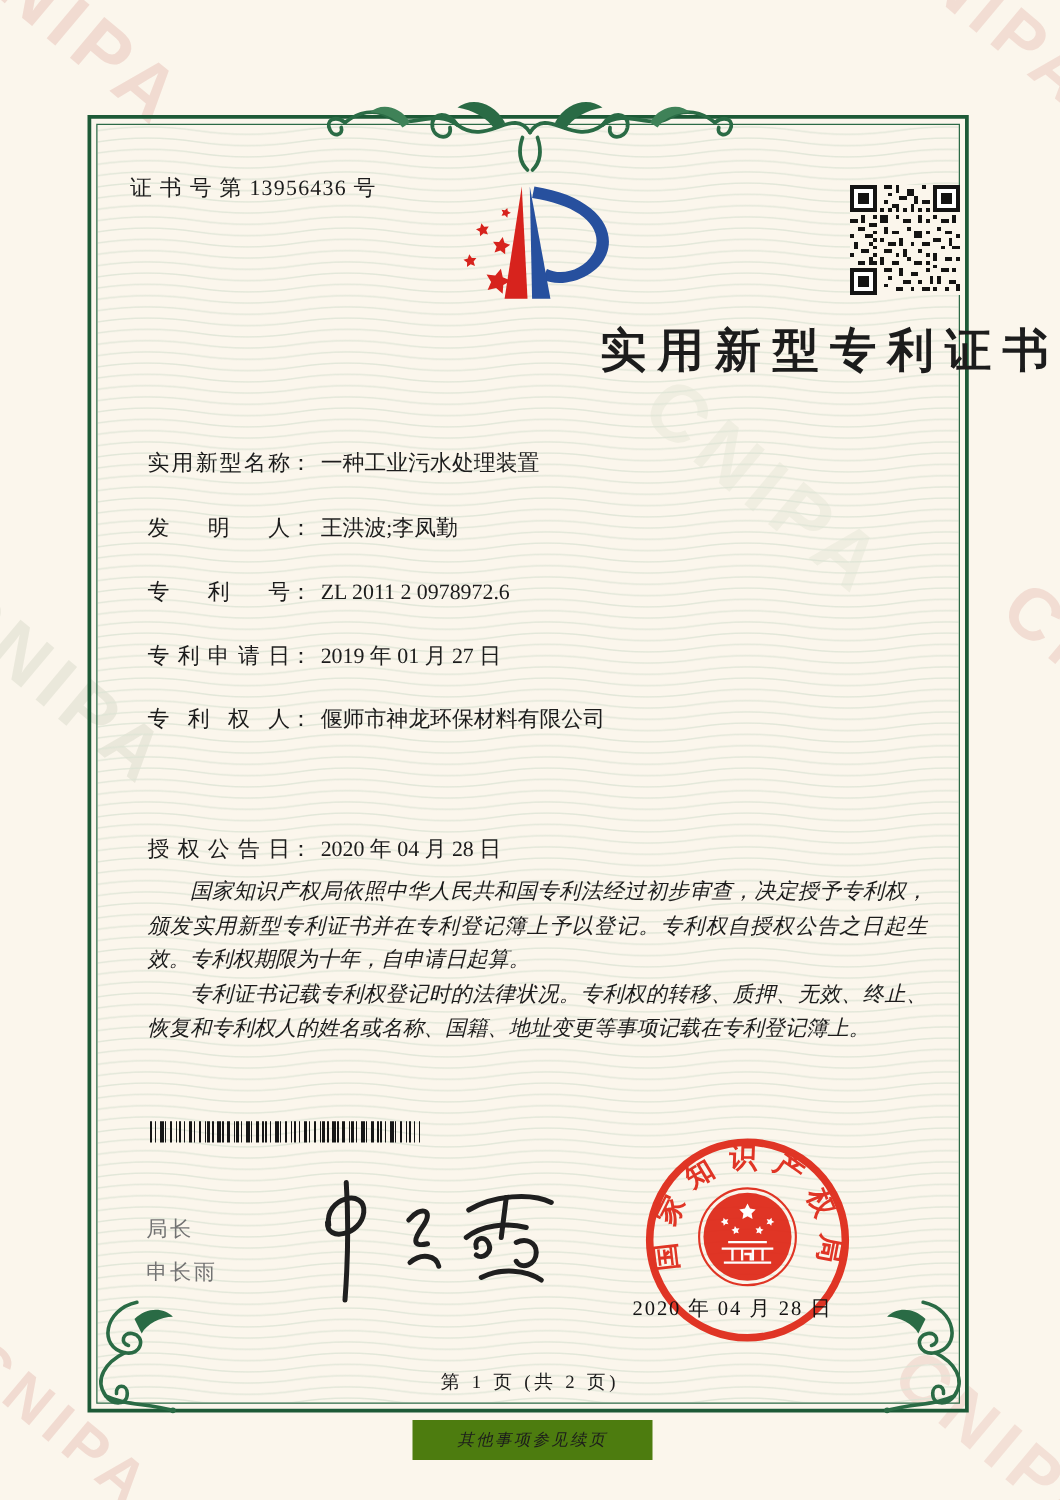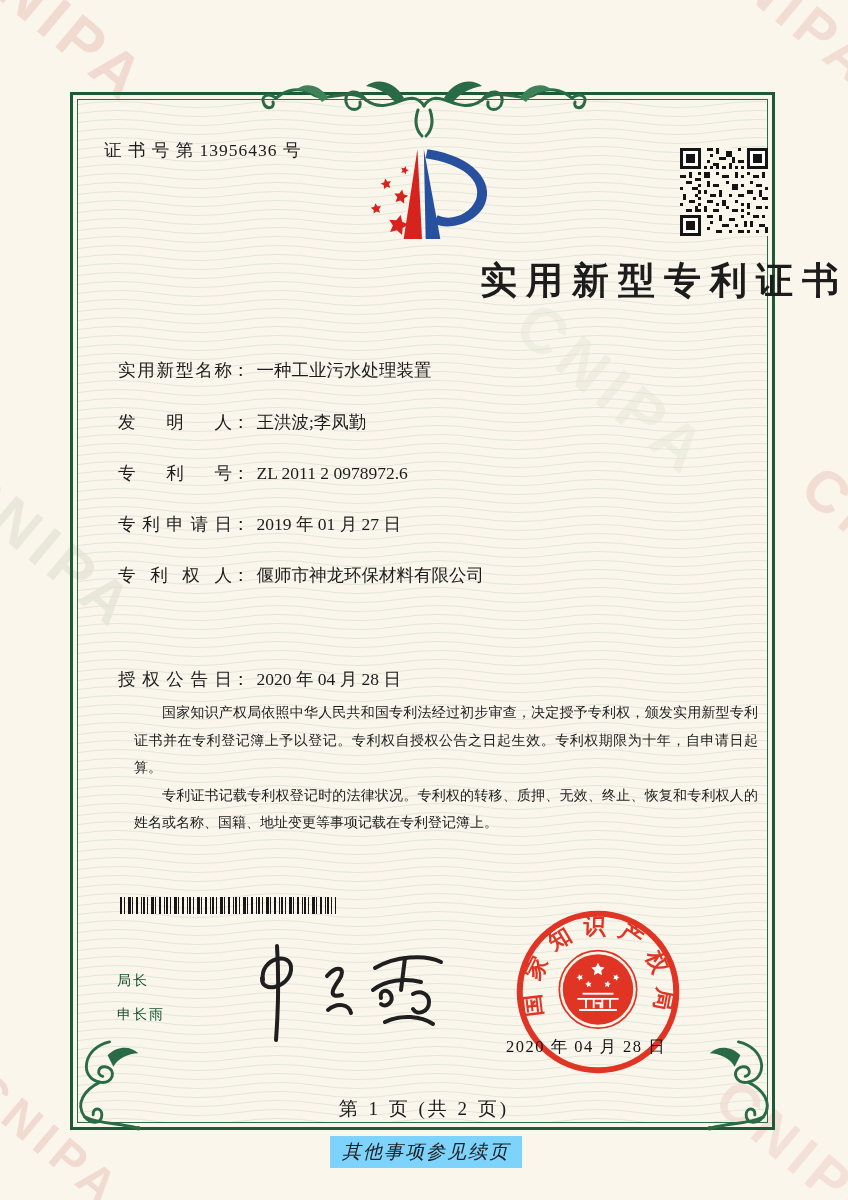--- a/index.html
+++ b/index.html
@@ -28,43 +28,43 @@
   .cert-no{position:absolute;left:104px;top:138px;font-size:17.5px;letter-spacing:1px;}
   .logo{position:absolute;left:348px;top:140px;}
   .qr{position:absolute;left:680px;top:148px;}
   .title{position:absolute;left:0;right:0;top:256px;margin:0;text-align:right;
          font-size:37px;font-weight:700;letter-spacing:9px;padding-left:9px;}
   .frow{position:absolute;left:118px;width:645px;font-size:17.5px;white-space:nowrap;}
   .flabel{display:inline-block;width:114px;text-align:justify;text-align-last:justify;}
   .fvalue{margin-left:7px;}
   .pair2{position:absolute;left:332px;top:0;}
   .pair2 .flabel{width:100px;}
-  .paras{position:absolute;left:134px;top:699px;width:624px;font-size:14px;
-         line-height:27.5px;text-align:justify;}
+  .paras{position:absolute;left:118px;top:699px;width:624px;font-size:17px;
+         line-height:27.5px;text-align:justify;font-style:italic;}
   .paras p{margin:0;text-indent:2em;}
   .barcode{position:absolute;left:120px;top:897px;width:216px;height:17px;
     background:repeating-linear-gradient(90deg,
       #161616 0 2px,transparent 2px 4px,
       #161616 4px 5px,transparent 5px 8px,
       #161616 8px 11px,transparent 11px 12px,
       #161616 12px 13px,transparent 13px 16px,
       #161616 16px 18px,transparent 18px 21px,
       #161616 21px 22px,transparent 22px 23px);}
   .sig-post,.sig-name{position:absolute;left:117px;font-family:"Liberation Sans","DejaVu Sans",sans-serif;
-      font-size:14px;letter-spacing:2px;color:#14532d;}
+      font-size:17px;letter-spacing:2px;color:#737373;}
   .sig-post{top:972px;}
   .sig-name{top:1006px;}
   .signature{position:absolute;left:225px;top:938px;}
   .seal{position:absolute;left:512px;top:906px;opacity:.95;}
   .seal-date{position:absolute;left:506px;top:1036px;font-size:16.5px;letter-spacing:1.5px;
              color:#141414;white-space:nowrap;z-index:5;}
   .page-info{position:absolute;left:0;right:0;top:1096px;text-align:center;
-             font-size:19px;letter-spacing:3px;}
-  .cont-note{position:absolute;left:330px;top:1136px;width:192px;height:32px;background:#7dd3fc;
-             text-align:center;line-height:32px;font-size:19px;letter-spacing:2px;font-style:italic;}
+             font-size:15px;letter-spacing:3px;}
+  .cont-note{position:absolute;left:330px;top:1136px;width:192px;height:32px;background:#4d7c0f;
+             text-align:center;line-height:32px;font-size:13px;letter-spacing:2px;font-style:italic;}
   .g-stroke{stroke:#2a6b45;stroke-width:3;fill:none;stroke-linecap:round;}
 </style>
 </head>
 <body>
 
 <div class="page">
 
   <span class="wm wm1">CNIPA</span>
   <span class="wm wm2">CNIPA</span>
   <span class="wm wm3">CNIPA</span>

